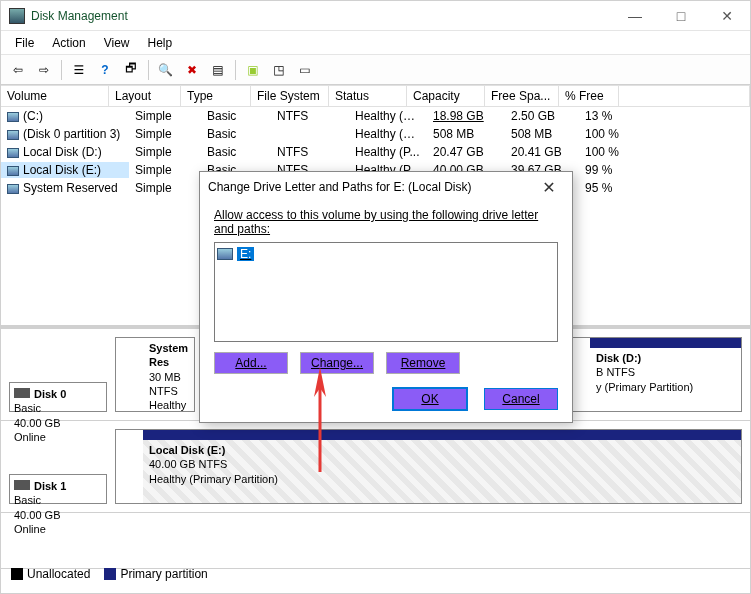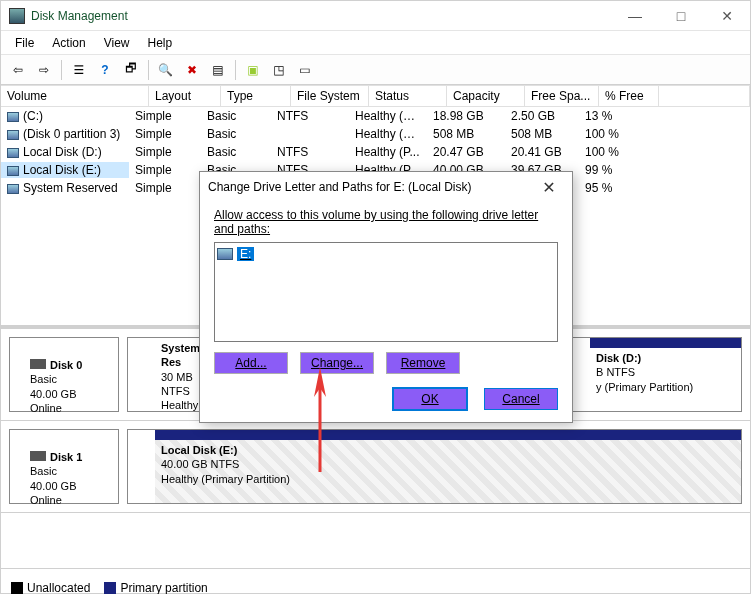--- a/index.html
+++ b/index.html
@@ -45,31 +45,31 @@
   .table-wrap { height:244px; overflow:hidden; border-bottom:4px solid #d0d0d0; background:#fff; }
   .thead { display:flex; height:22px; border-top:1px solid #e0e0e0; border-bottom:1px solid #e0e0e0; background:#fff; }
   .th { padding:3px 6px; border-right:1px solid #e0e0e0; font-size:12px; position:relative; overflow:hidden; white-space:nowrap;}
   .tbody .tr { display:flex; height:18px; align-items:center; }
   .td { padding:1px 6px; font-size:12px; overflow:hidden; white-space:nowrap; text-overflow:ellipsis;}
   .td .dicon { display:inline-block;width:12px;height:10px;background:linear-gradient(#9cd,#57a);border:1px solid #357;margin-right:4px;vertical-align:middle;}
   .tr.sel .td:first-child { background:#cce8ff; }
   
   .disks { flex:1; display:flex; flex-direction:column; overflow:hidden;}
   .diskrow { display:flex; height:92px; border-bottom:1px solid #d0d0d0; padding:8px; gap:8px;}
-  .diskinfo { width:110px; border:1px solid #888; padding:20px; background:#fff; font-size:11px; line-height:1.3;}
+  .diskinfo { width:98px; border:1px solid #888; padding:4px; background:#fff; font-size:11px; line-height:1.3;margin-top:45px;}
   .diskinfo .dlabel{font-weight:bold;}
   .diskinfo .dico{display:inline-block;width:16px;height:10px;background:#555;margin-right:4px;}
   .volumes { flex:1; display:flex; gap:0; }
   .vol { border:1px solid #888; flex:1; display:flex; flex-direction:column; font-size:11px; overflow:hidden;padding-left:27px;}
   .vol .vhdr { height:10px; background:#1a237e; }
   .vol .vbody { flex:1; padding:3px 6px; line-height:1.3;}
   .vol .vlabel { font-weight:bold;}
   .vol.hatch .vbody { background:repeating-linear-gradient(45deg,#f5f5f5 0 6px,#e8e8e8 6px 12px);}
   
-  .legend { height:24px; display:flex; align-items:flex-start; gap:14px; padding:12px 10px; border-top:1px solid #d0d0d0; background:#fff;}
+  .legend { height:24px; display:flex; align-items:flex-end; gap:14px; padding:12px 10px; border-top:1px solid #d0d0d0; background:#fff;}
   .legend .sw { width:12px;height:12px; display:inline-block; margin-right:4px; vertical-align:-2px;}
   
   .modal {
     position:absolute; left:198px; top:170px; width:374px; height:252px;
     background:#fff; border:1px solid #888;
     box-shadow:3px 3px 12px rgba(0,0,0,0.25);
     display:flex; flex-direction:column;
   }
   .modal .mtitle { display:flex; align-items:center; height:30px; padding:0 8px;}
   .modal .mtitle .t { flex:1; font-size:12px;}
@@ -143,38 +143,38 @@
     <div class="tbtn">
         <span>◳</span>
       </div>
     <div class="tbtn">
         <span>▭</span>
       </div>
   </div>
 
   <div class="table-wrap">
     <div class="thead">
-      <div class="th" style="width:148px">Volume</div>
+      <div class="th" style="width:108px">Volume</div>
       <div class="th" style="width:72px">Layout</div>
       <div class="th" style="width:70px">Type</div>
       <div class="th" style="width:78px">File System</div>
       <div class="th" style="width:78px">Status</div>
       <div class="th" style="width:78px">Capacity</div>
       <div class="th" style="width:74px">Free Spa...</div>
       <div class="th" style="width:60px">% Free</div>
       <div class="th" style="flex:1"></div>
     </div>
     <div class="tbody" id="tbody">
         <div class="tr">
           <div class="td" style="width: 128px;"><span class="dicon"></span>(C:)</div>
           <div class="td" style="width: 72px;">Simple</div>
           <div class="td" style="width: 70px;">Basic</div>
           <div class="td" style="width: 78px;">NTFS</div>
           <div class="td" style="width: 78px;">Healthy (B...</div>
-          <div class="td" style="width: 78px;">18.98 GB</div>
+          <div class="td" style="width: 78px; text-decoration: underline;">18.98 GB</div>
           <div class="td" style="width: 74px;">2.50 GB</div>
           <div class="td" style="width: 60px;">13 %</div>
         </div>
         <div class="tr">
           <div class="td" style="width: 128px;"><span class="dicon"></span>(Disk 0 partition 3)</div>
           <div class="td" style="width: 72px;">Simple</div>
           <div class="td" style="width: 70px;">Basic</div>
           <div class="td" style="width: 78px;"></div>
           <div class="td" style="width: 78px;">Healthy (R...</div>
           <div class="td" style="width: 78px;">508 MB</div>

